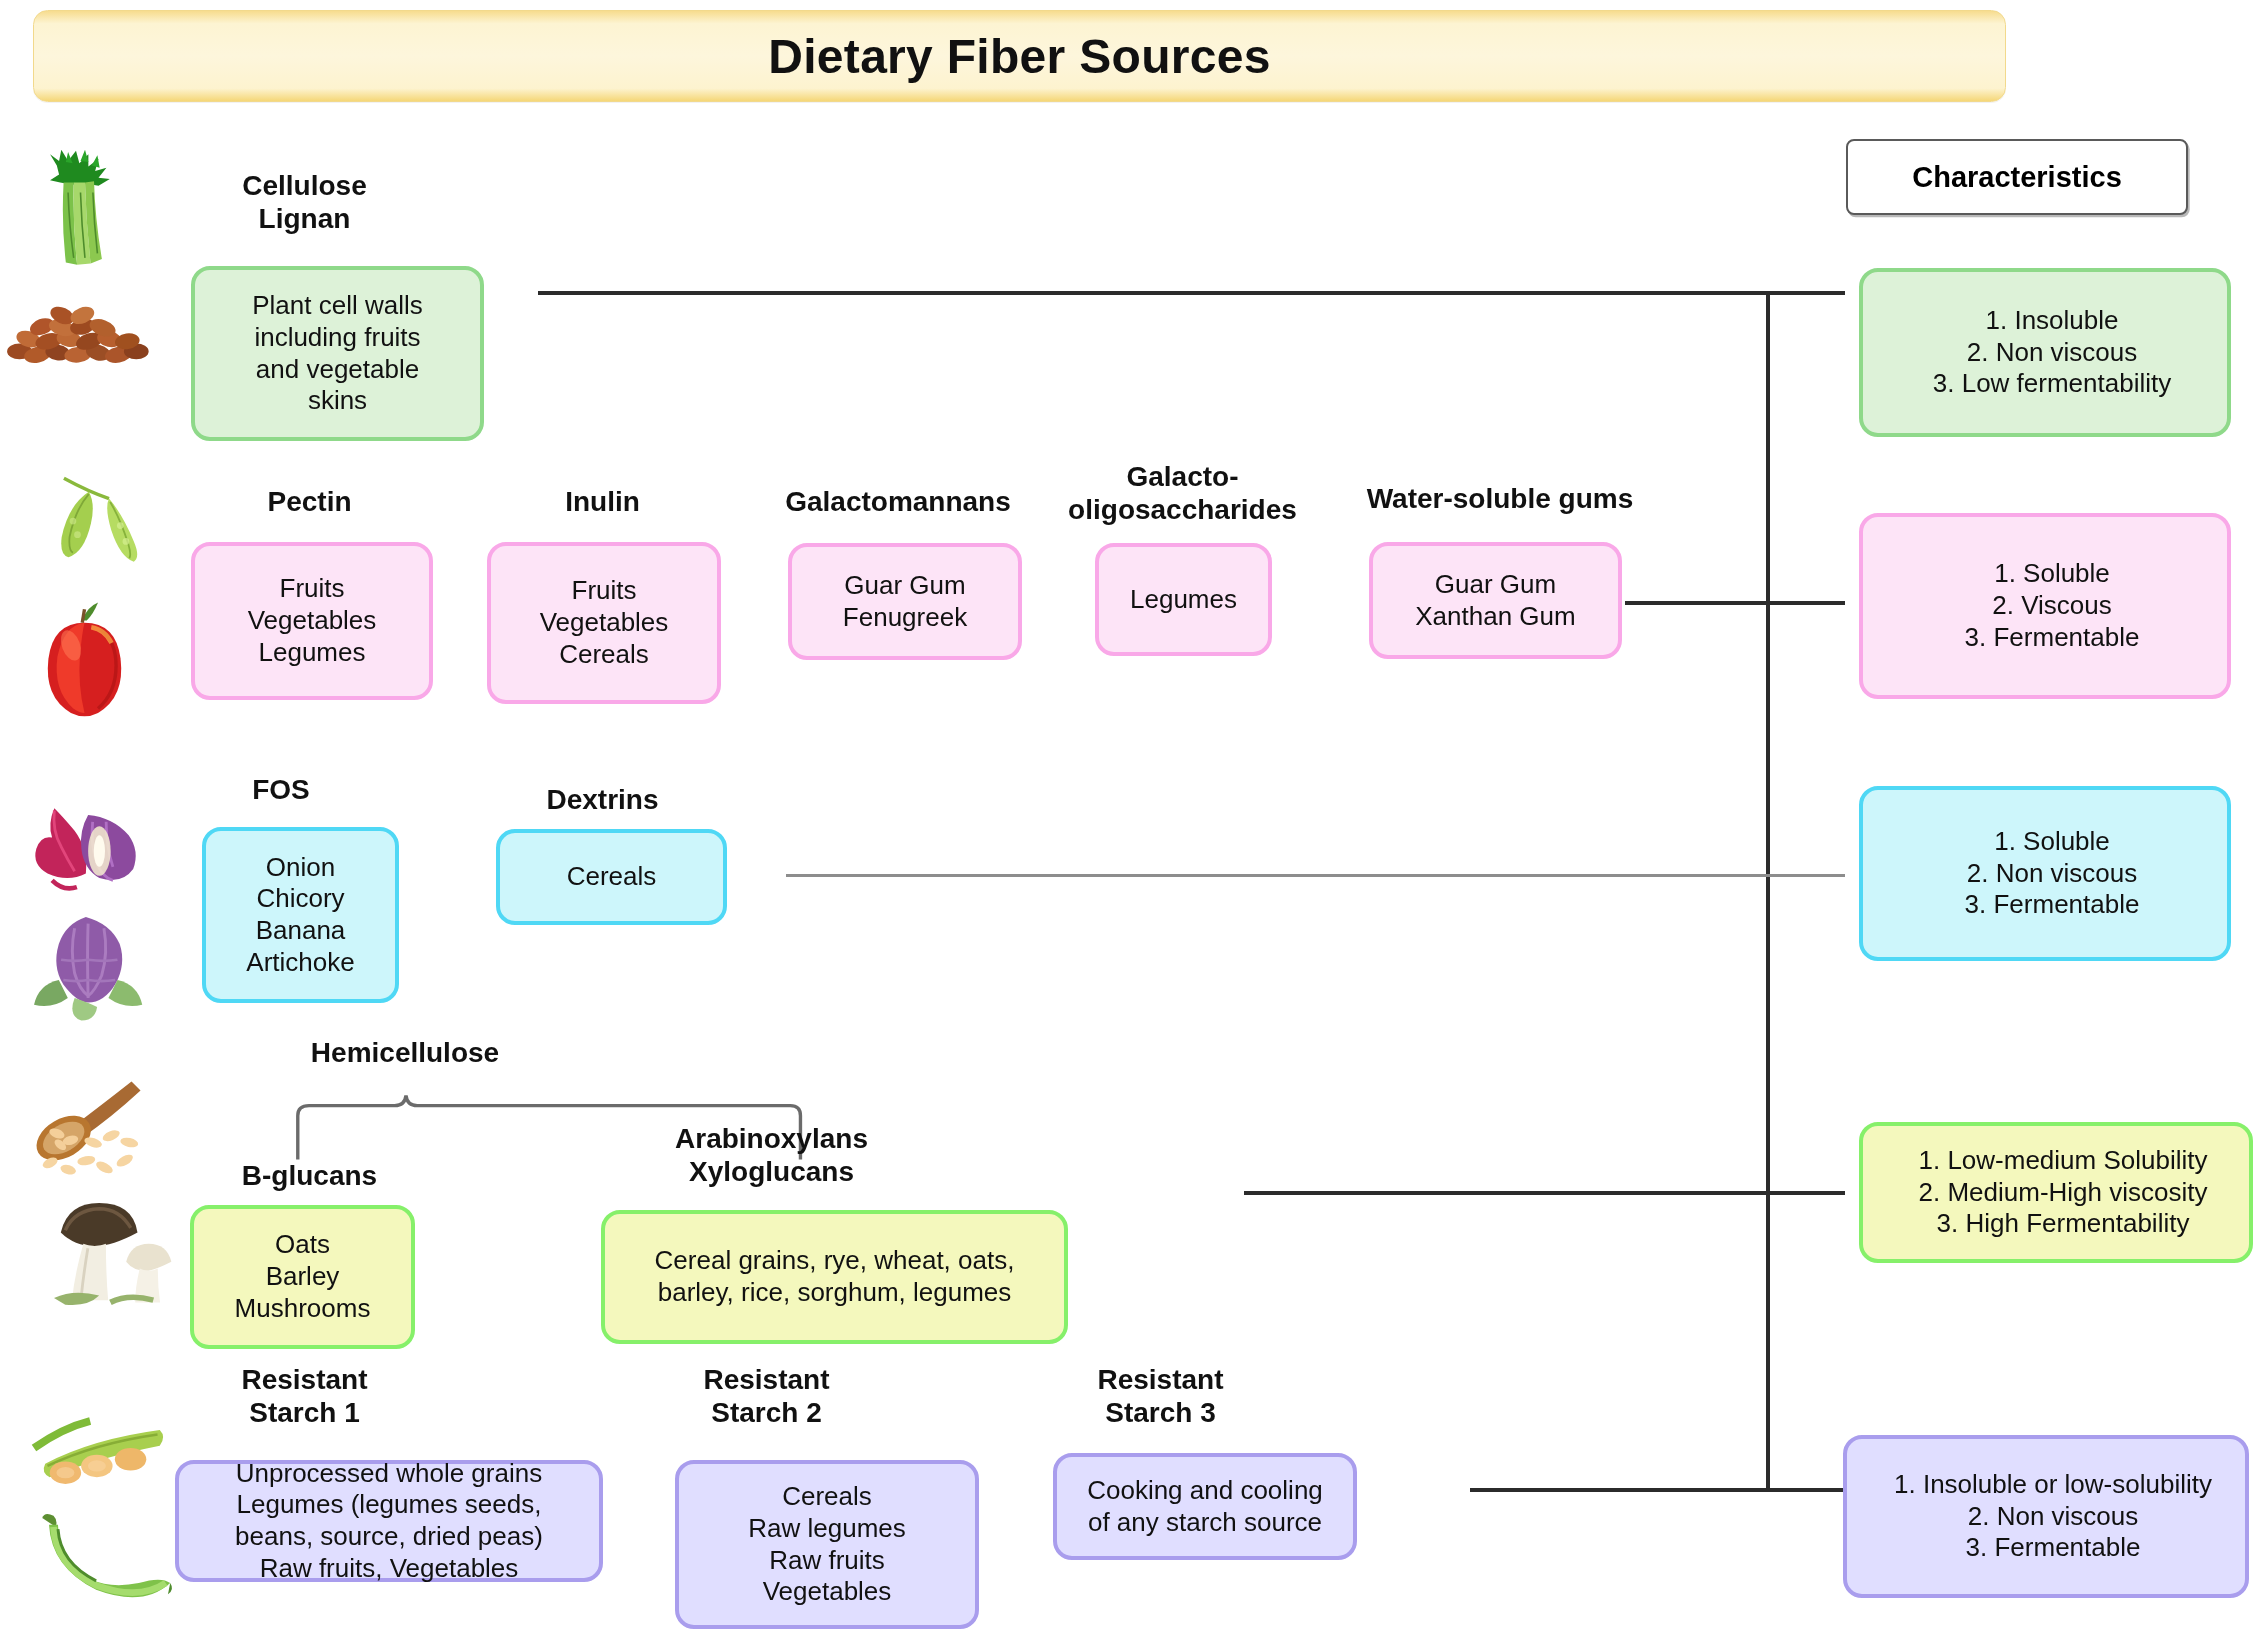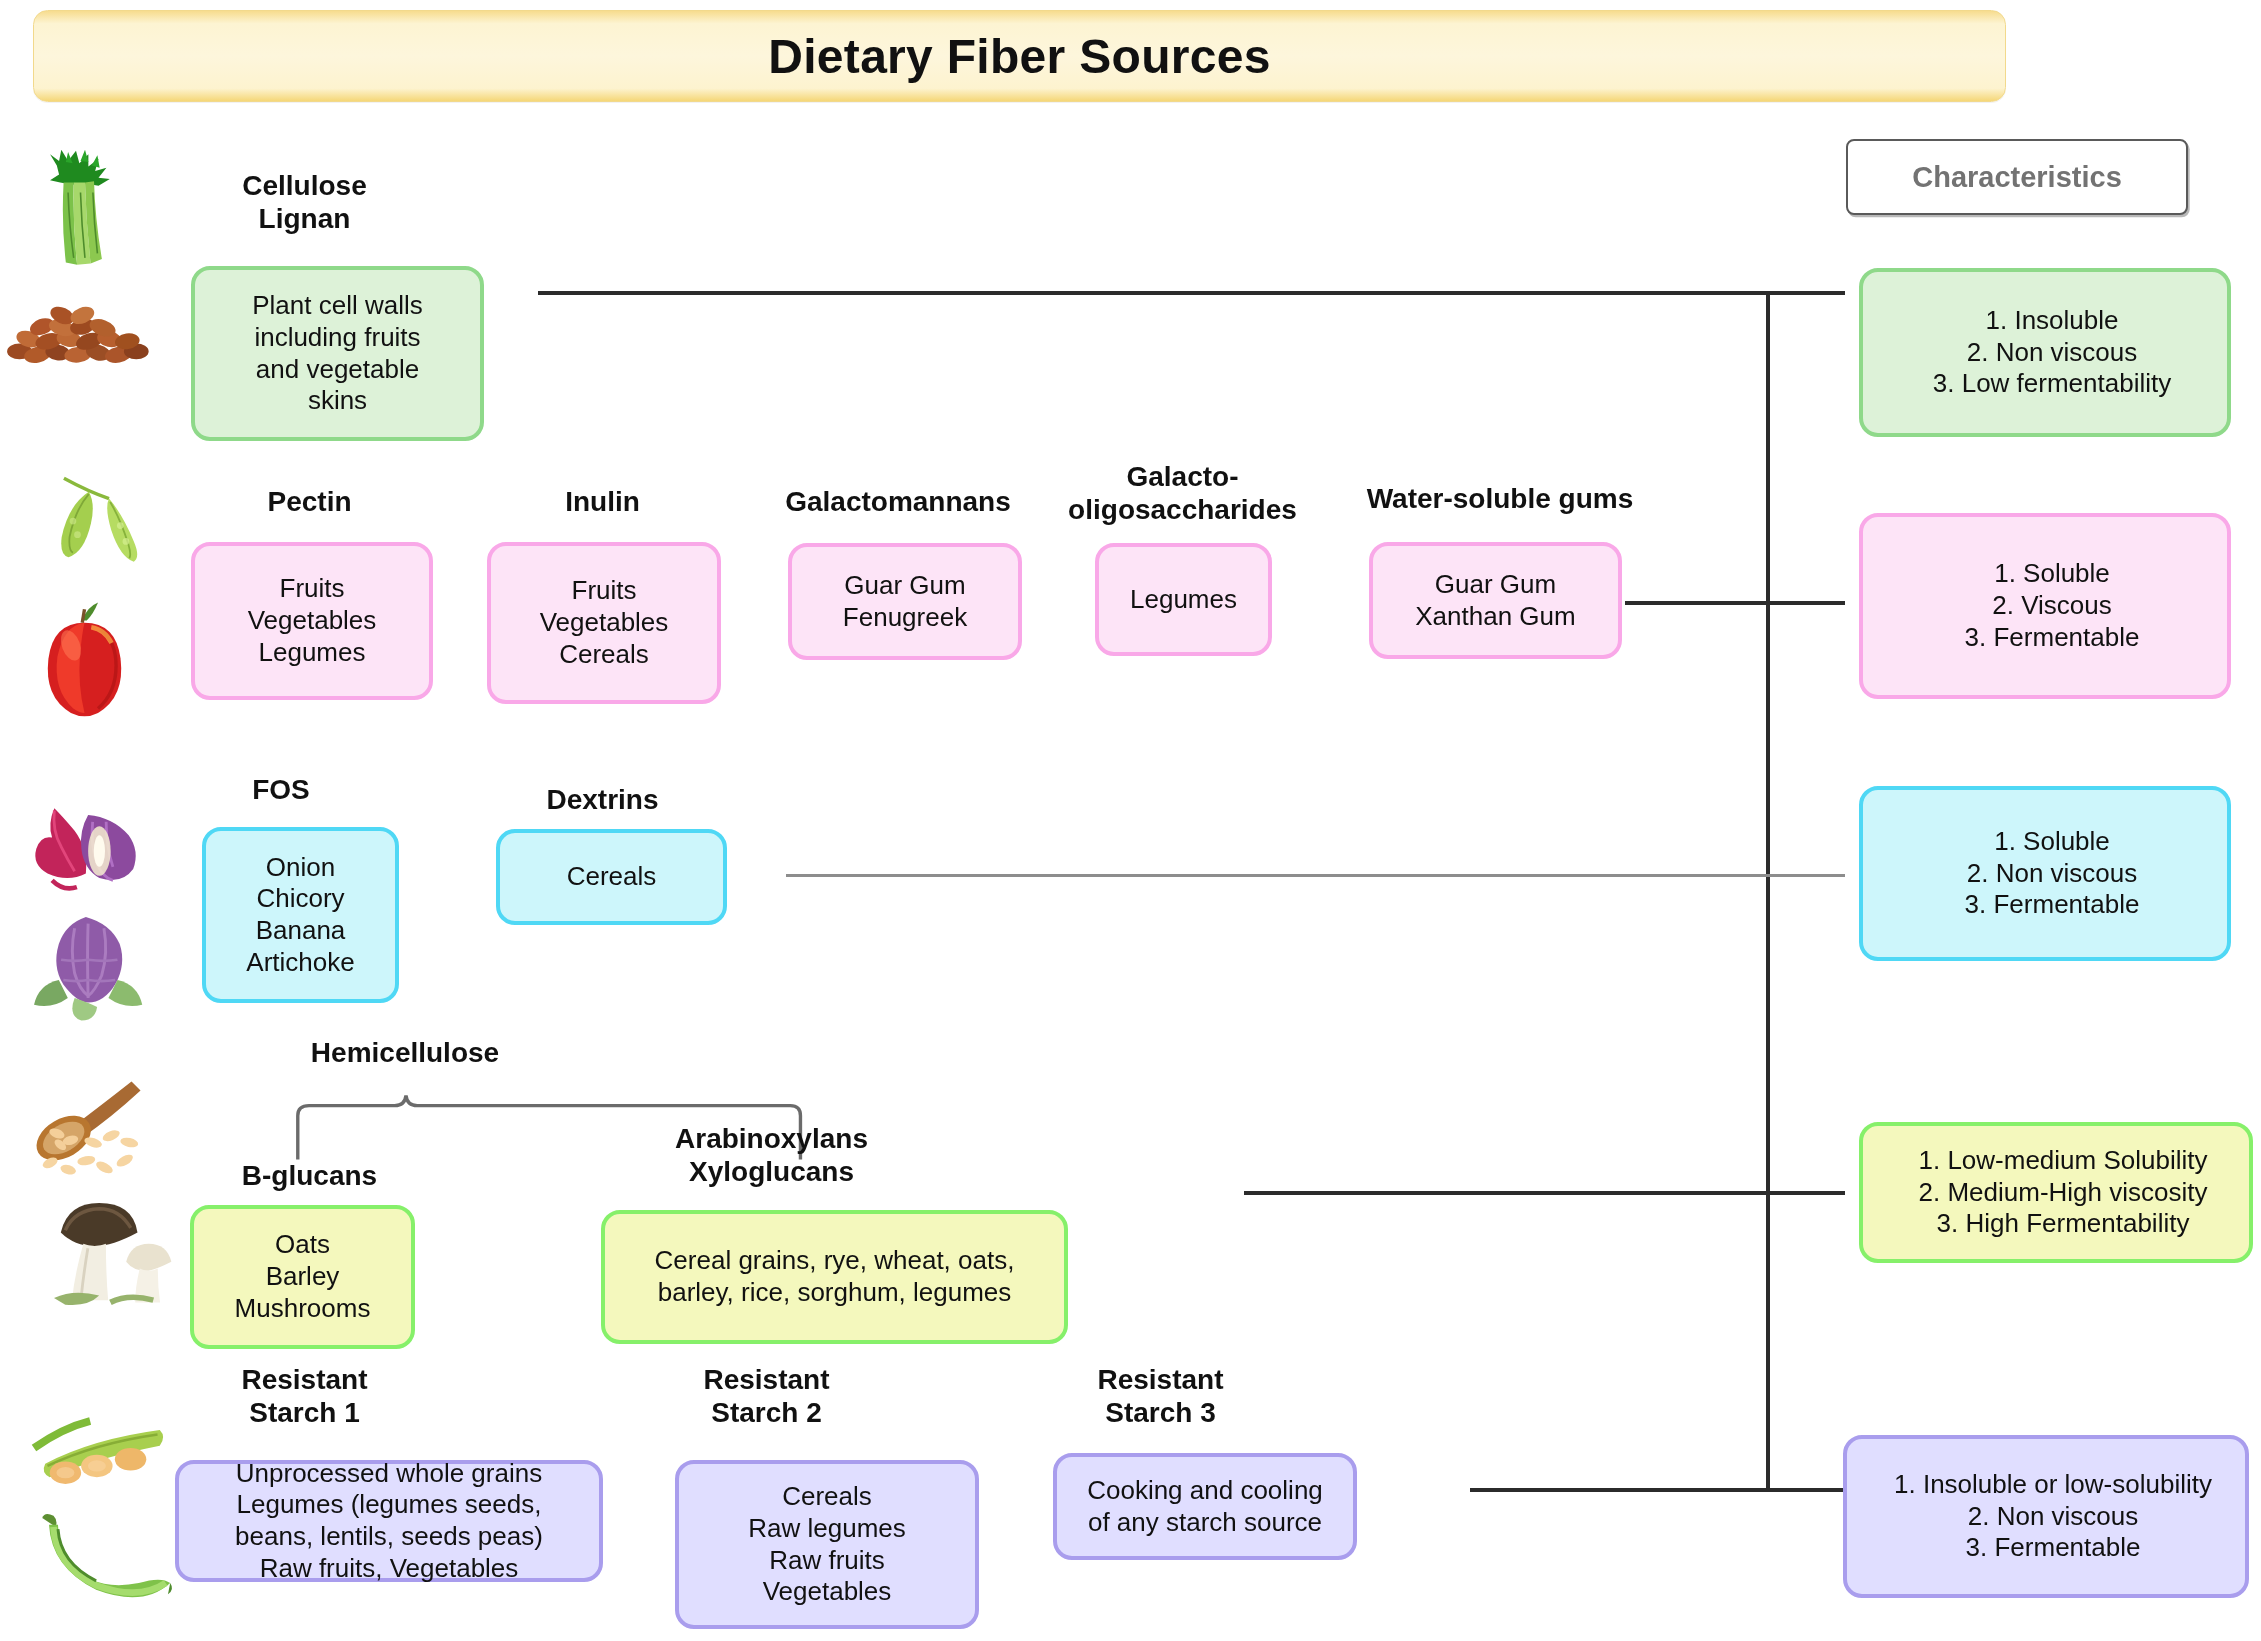--- a/index.html
+++ b/index.html
@@ -18,21 +18,21 @@
     margin:0;font-size:48px;font-weight:bold;color:#111;letter-spacing:0.3px;
   }
 
   
   .char-header{
     position:absolute;left:1846px;top:139px;width:338px;height:72px;
     background:#fff;border:2.3px solid #5a5a5a;border-radius:8px;
     display:flex;align-items:center;justify-content:center;
     box-shadow:1.7px 2.3px 0 rgba(0,0,0,.28);
   }
-  .char-header span{font-size:29px;font-weight:bold;color:#737373;}
+  .char-header span{font-size:29px;font-weight:bold;color:#000000;}
 
   
   .box{
     position:absolute;border-radius:19px;
     display:flex;align-items:center;justify-content:center;text-align:center;
     box-sizing:border-box;line-height:1.22;
     font-size:26px;color:#111;padding:5.6px 10px;
   }
   .box .inner{width:100%;}
 
@@ -380,21 +380,21 @@
   </svg>
 
   <div class="cat-label" style="left:186px;top:1363px;width:237px;">
     <div>Resistant</div>
     <div>Starch 1</div>
   </div>
   <div class="box v-box" style="left:175px;top:1460px;width:428px;height:122px;">
     <div class="inner">
       <div>Unprocessed whole grains</div>
       <div>Legumes (legumes seeds,</div>
-      <div>beans, lentils, seeds peas)</div>
+      <div>beans, source, dried peas)</div>
       <div>Raw fruits, Vegetables</div>
     </div>
   </div>
 
   <div class="cat-label" style="left:648px;top:1363px;width:237px;">
     <div>Resistant</div>
     <div>Starch 2</div>
   </div>
   <div class="box v-box" style="left:675px;top:1460px;width:304px;height:169px;">
     <div class="inner">

